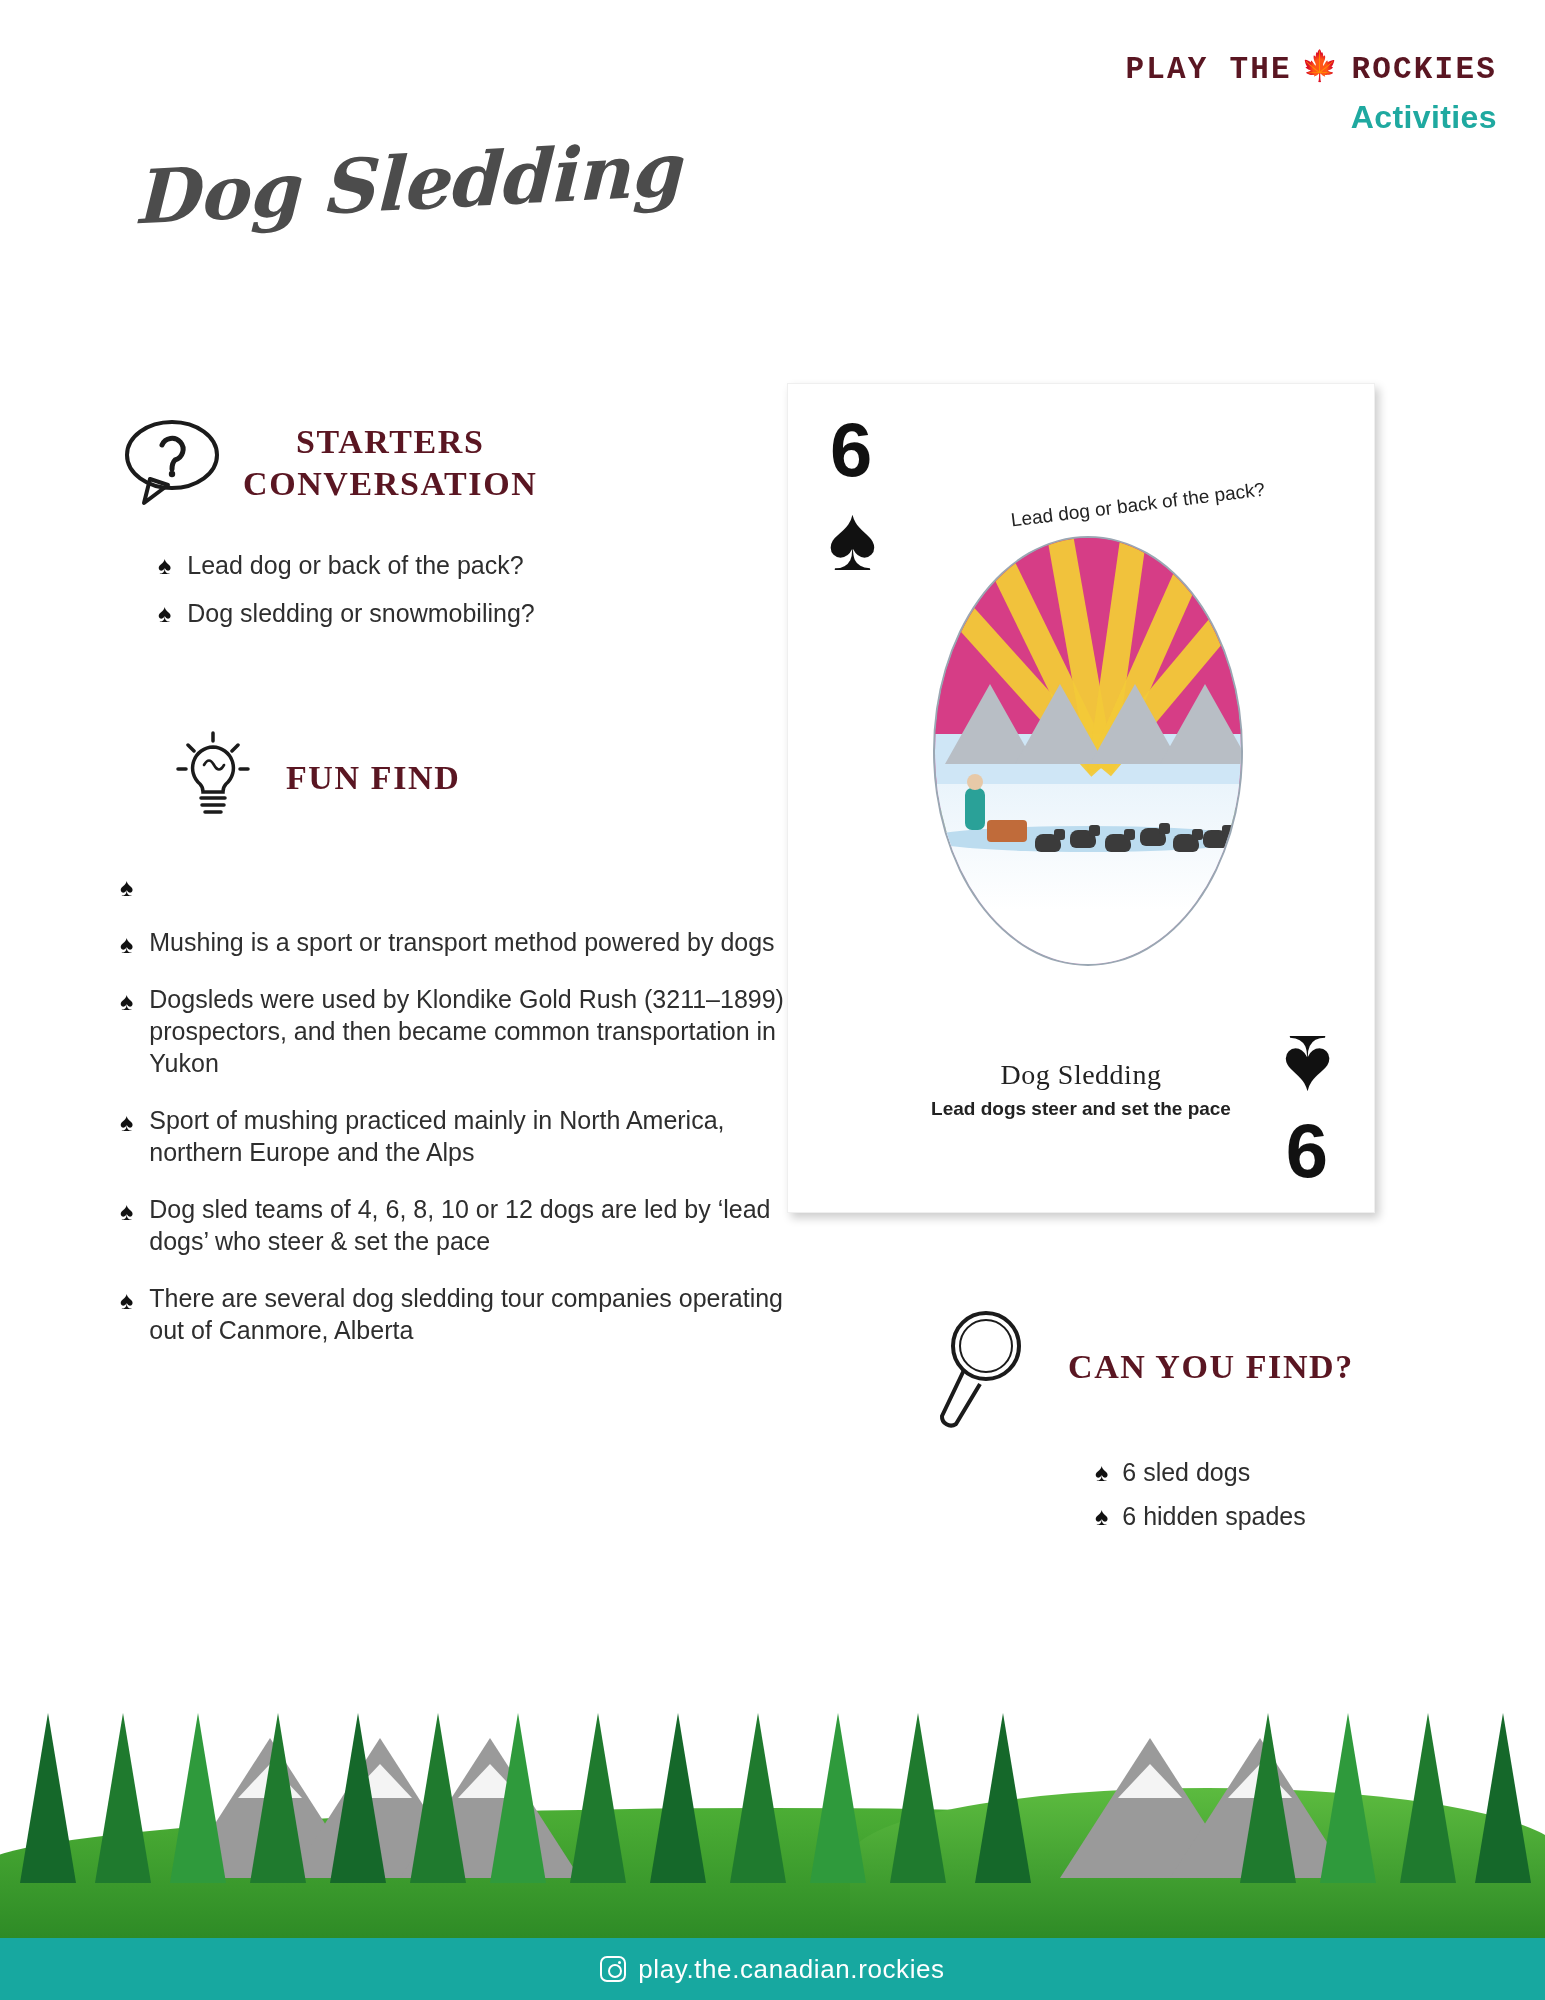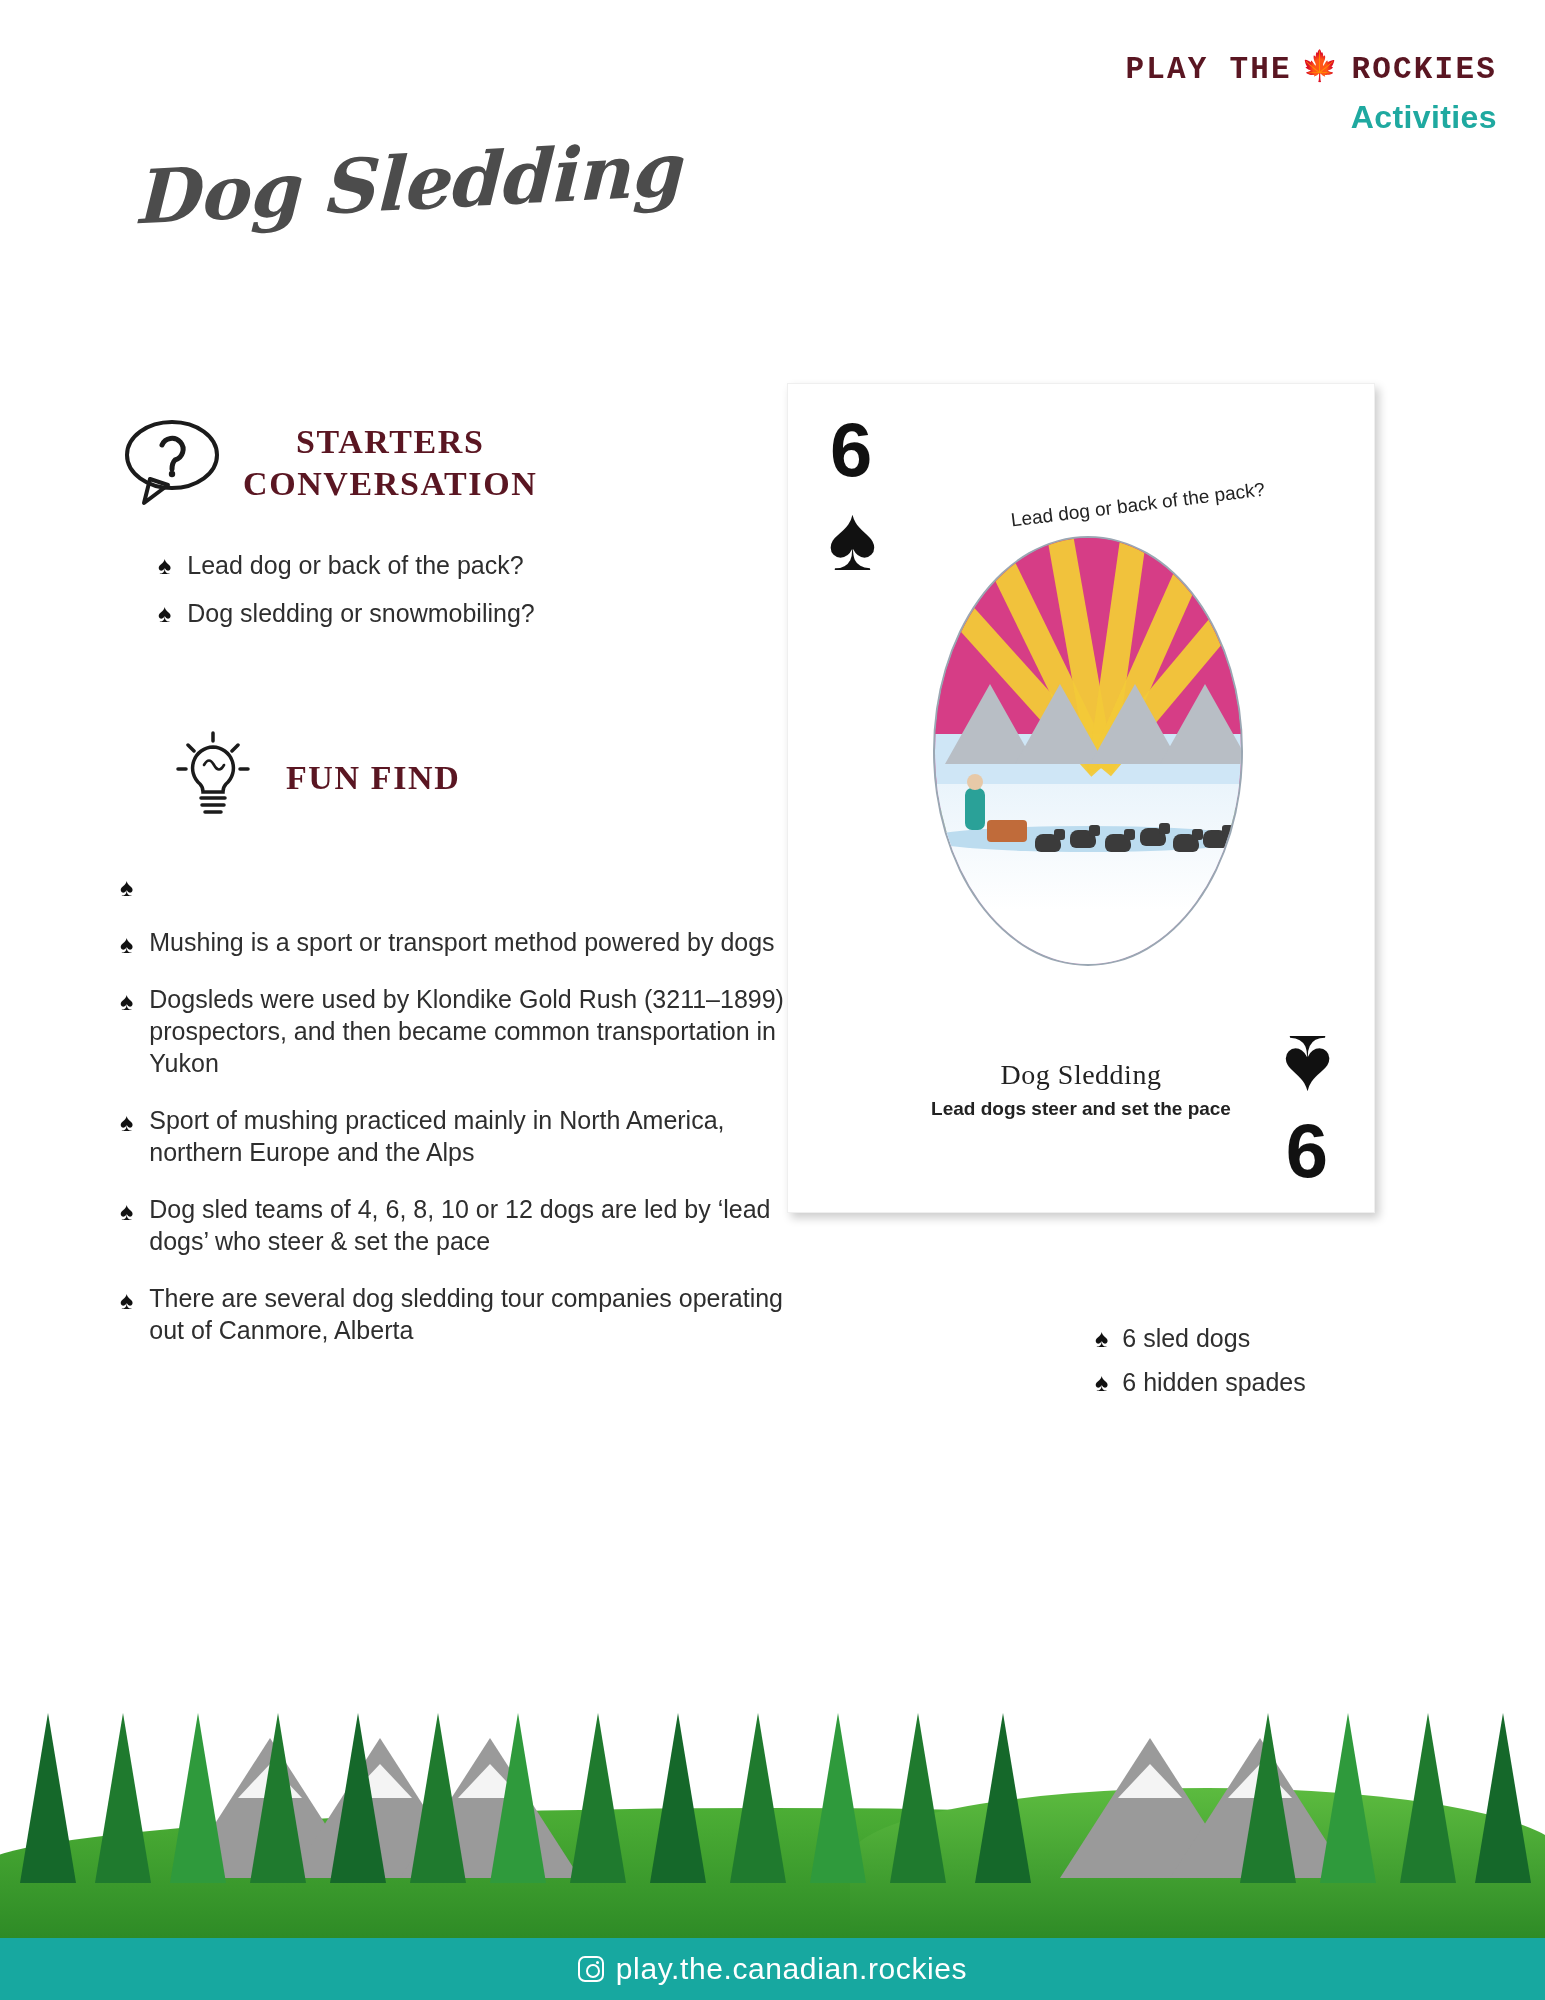--- a/index.html
+++ b/index.html
@@ -350,21 +350,21 @@
   .footer {
     position: absolute;
     left: 0; right: 0; bottom: 0;
     height: 62px;
     background: #17a8a0;
     display: flex;
     align-items: center;
     justify-content: center;
     gap: 12px;
     color: #ffffff;
-    font-size: 30px;
+    font-size: 26px;
     letter-spacing: 0.6px;
   }
   .ig {
     width: 26px; height: 26px;
     border: 2px solid #fff;
     border-radius: 7px;
     position: relative;
   }
   .ig::after {
     content:"";
@@ -501,20 +501,30 @@
     <div class="card-caption">
       <div class="cap-title">Dog Sledding</div>
       <div class="cap-sub">Lead dogs steer and set the pace</div>
     </div>
 
     <div class="card-pip-bottom">♠</div>
     <div class="card-rank-bottom">6</div>
   </div>
 
   <div class="find-block">
+    <div class="find-head">
+      <span>
+        <svg width="120" height="130" viewBox="0 0 120 130">
+          <circle cx="56" cy="46" r="33" fill="none" stroke="#1b1b1b" stroke-width="4"></circle>
+          <circle cx="56" cy="46" r="26" fill="none" stroke="#1b1b1b" stroke-width="2"></circle>
+          <path d="M34 70 L12 116 a9 9 0 0 0 14 8 L50 84" fill="none" stroke="#1b1b1b" stroke-width="4" stroke-linejoin="round"></path>
+        </svg>
+      </span>
+      <div class="section-title">CAN YOU FIND?</div>
+    </div>
     <ul class="find-list">
       <li>
         <span class="spade">♠</span>
         <span>6 sled dogs</span>
       </li>
       <li>
         <span class="spade">♠</span>
         <span>6 hidden spades</span>
       </li>
     </ul>

